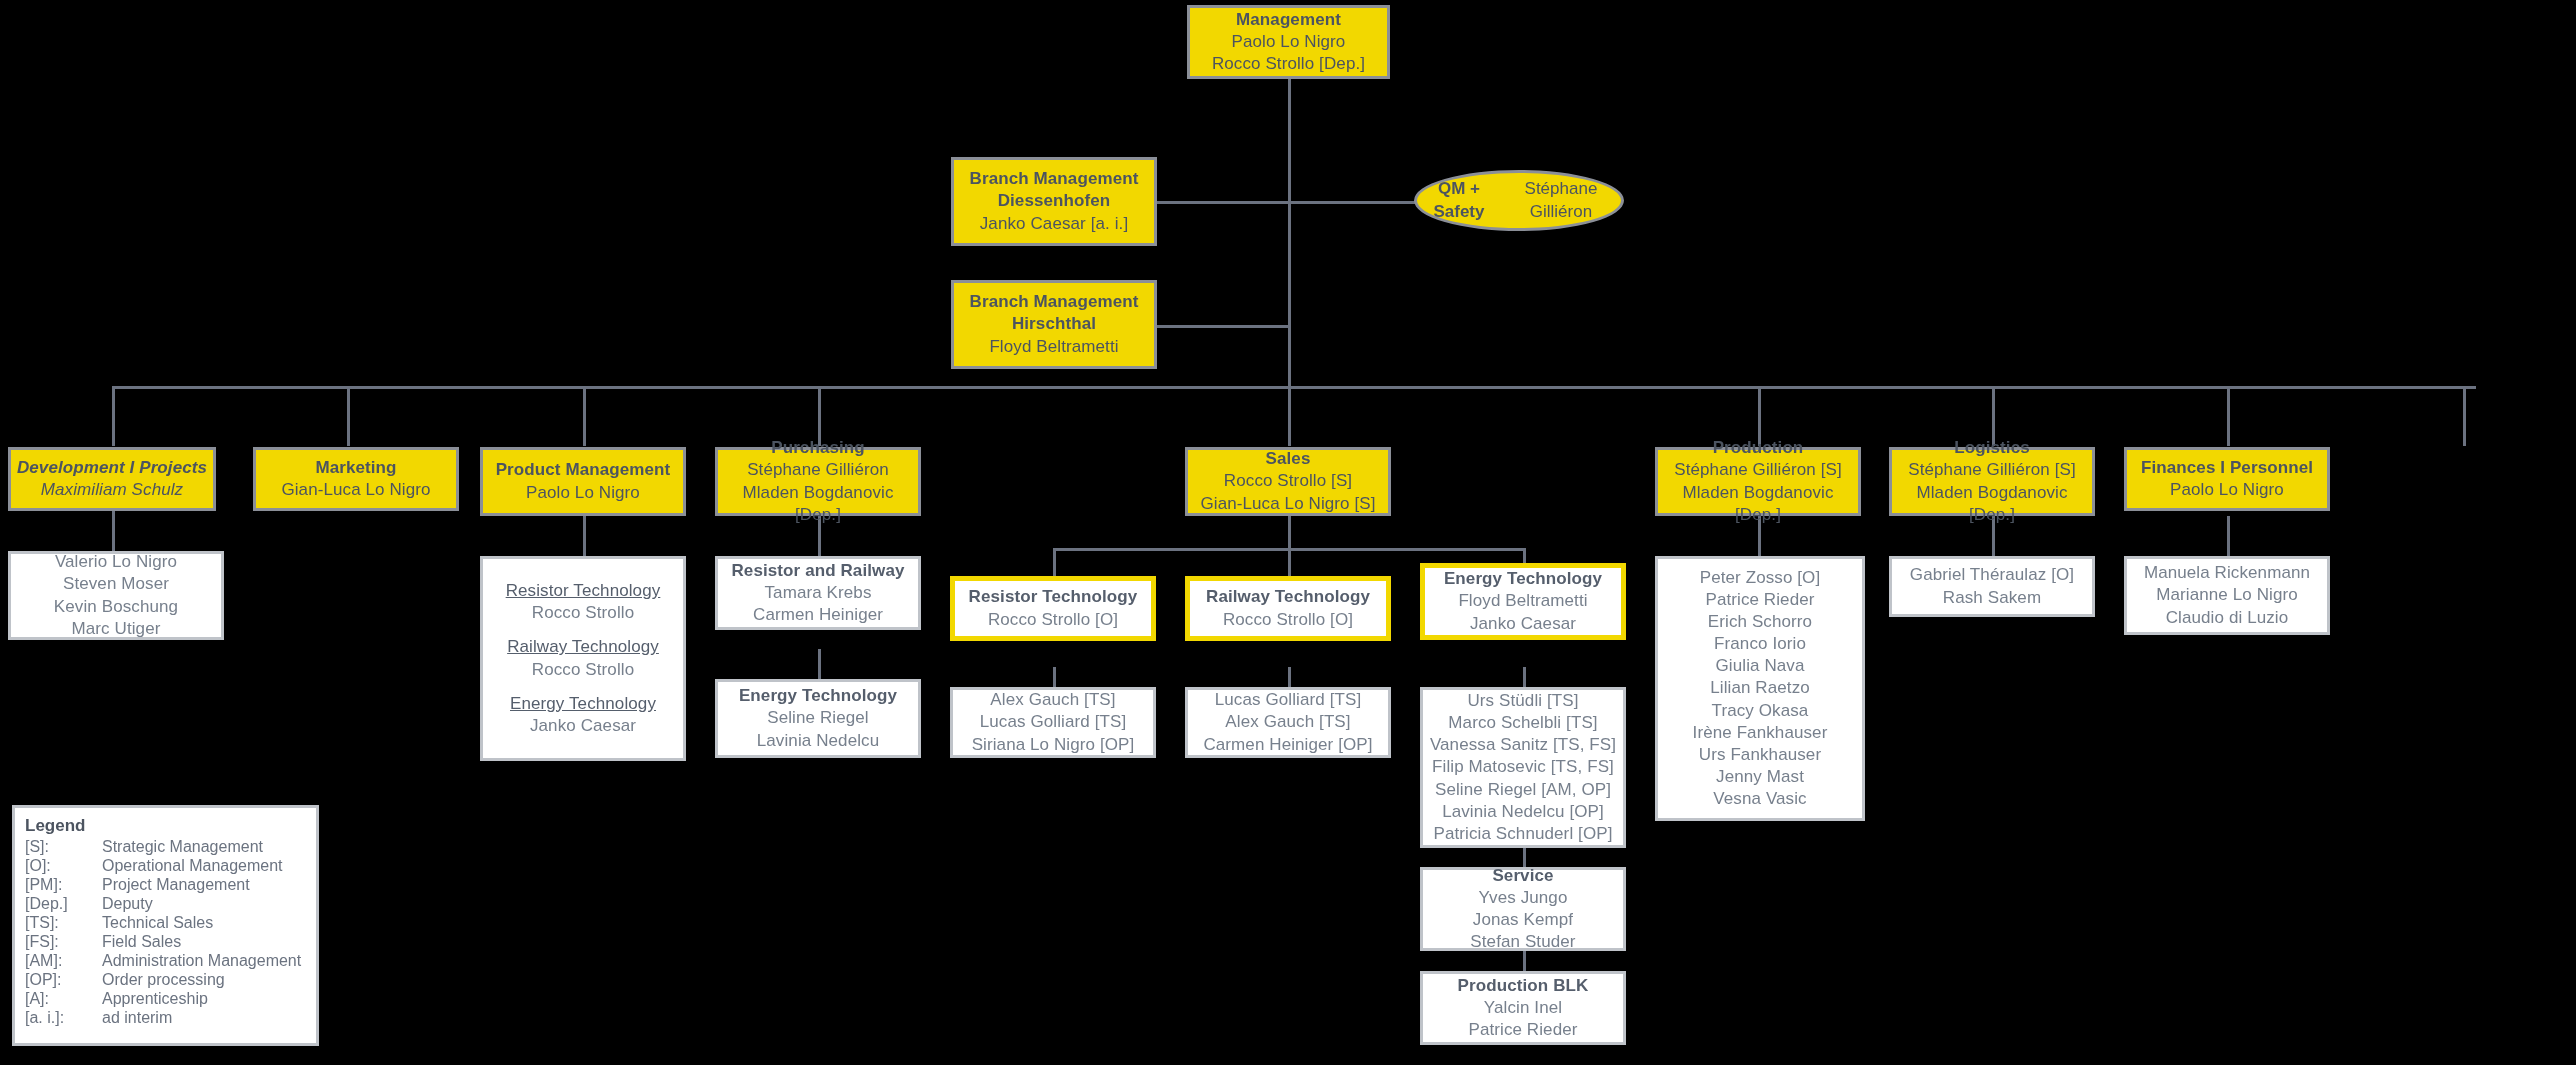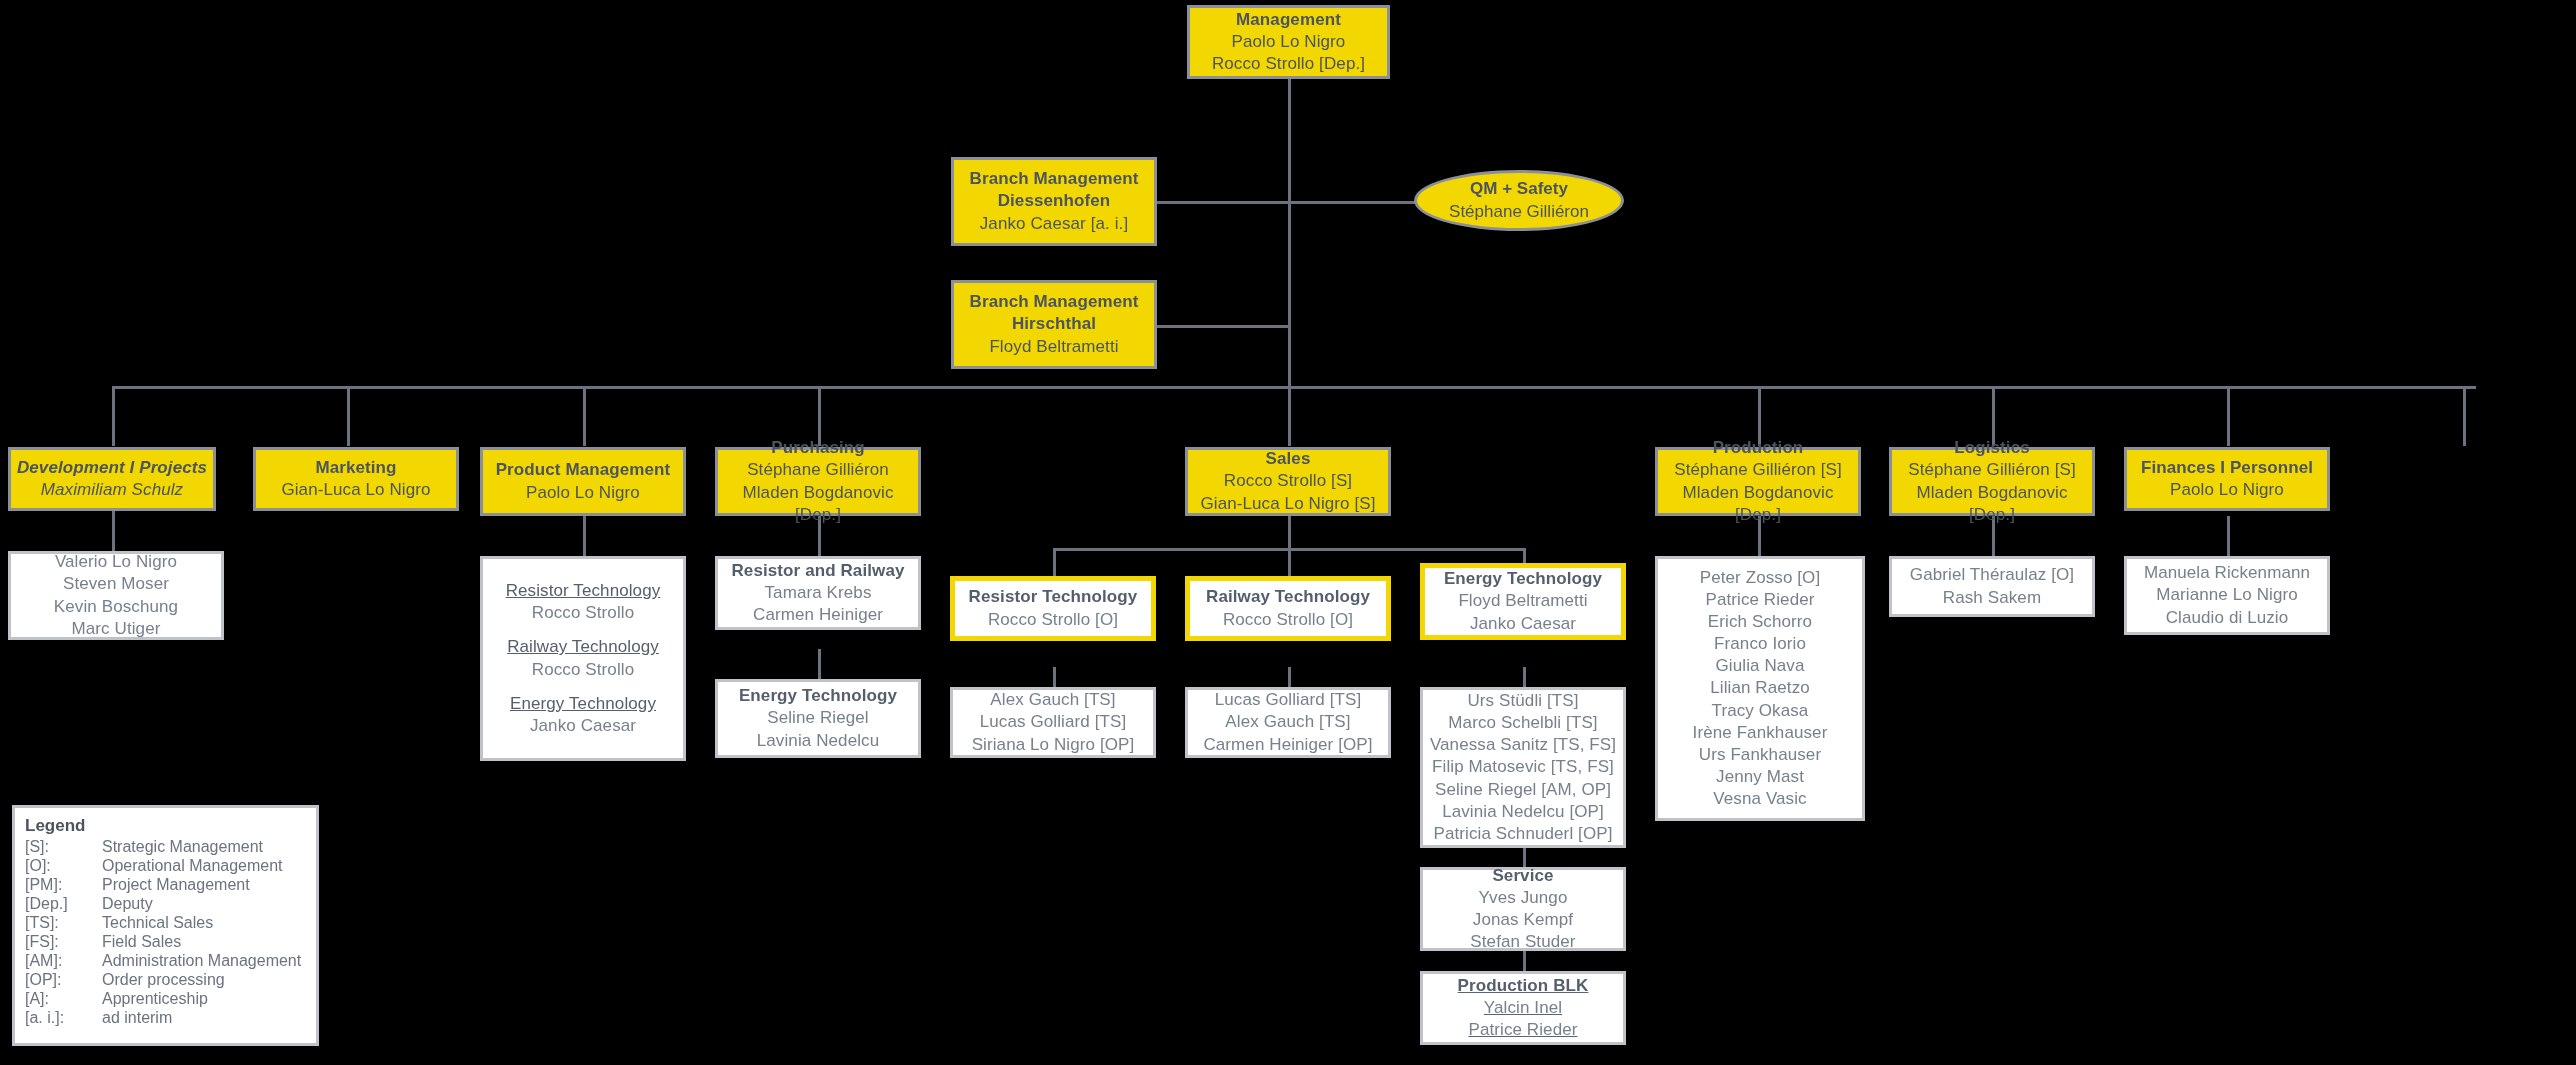--- a/index.html
+++ b/index.html
@@ -47,21 +47,21 @@
     background:#ffffff;
     border:5px solid #f2d800;
   }
   .wy .ttl{color:#555e6c;}
 
   
   .oval{
     position:absolute;box-sizing:border-box;
     background:#f2d800;border:3px solid #8b8f98;
     border-radius:50%;
-    display:flex;flex-direction:column;align-items:center;justify-content:center;
+    display:flex;flex-direction:row;align-items:center;justify-content:center;
     text-align:center;line-height:1.30;color:#4c5460;
   }
   .oval .ttl{font-weight:bold;}
 
   .uline{text-decoration:underline;}
   .gap{height:12px;}
 
   
   #legend{
     position:absolute;
@@ -257,21 +257,21 @@
     <div class="mem">Patricia Schnuderl [OP]</div>
   </div>
 
   <div class="node w" style="left:1420px;top:867px;width:206px;height:84px;font-size:17px;">
     <div class="ttl">Service</div>
     <div class="mem">Yves Jungo</div>
     <div class="mem">Jonas Kempf</div>
     <div class="mem">Stefan Studer</div>
   </div>
 
-  <div class="node w" style="left:1420px;top:971px;width:206px;height:74px;font-size:17px;text-decoration:underline;">
+  <div class="node w" style="left:1420px;top:971px;width:206px;height:74px;font-size:17px;">
     <div class="ttl">Production BLK</div>
     <div class="mem">Yalcin Inel</div>
     <div class="mem">Patrice Rieder</div>
   </div>
 
   <div class="node w" style="left:1655px;top:556px;width:210px;height:265px;font-size:17px;">
     <div class="mem">Peter Zosso [O]</div>
     <div class="mem">Patrice Rieder</div>
     <div class="mem">Erich Schorro</div>
     <div class="mem">Franco Iorio</div>

